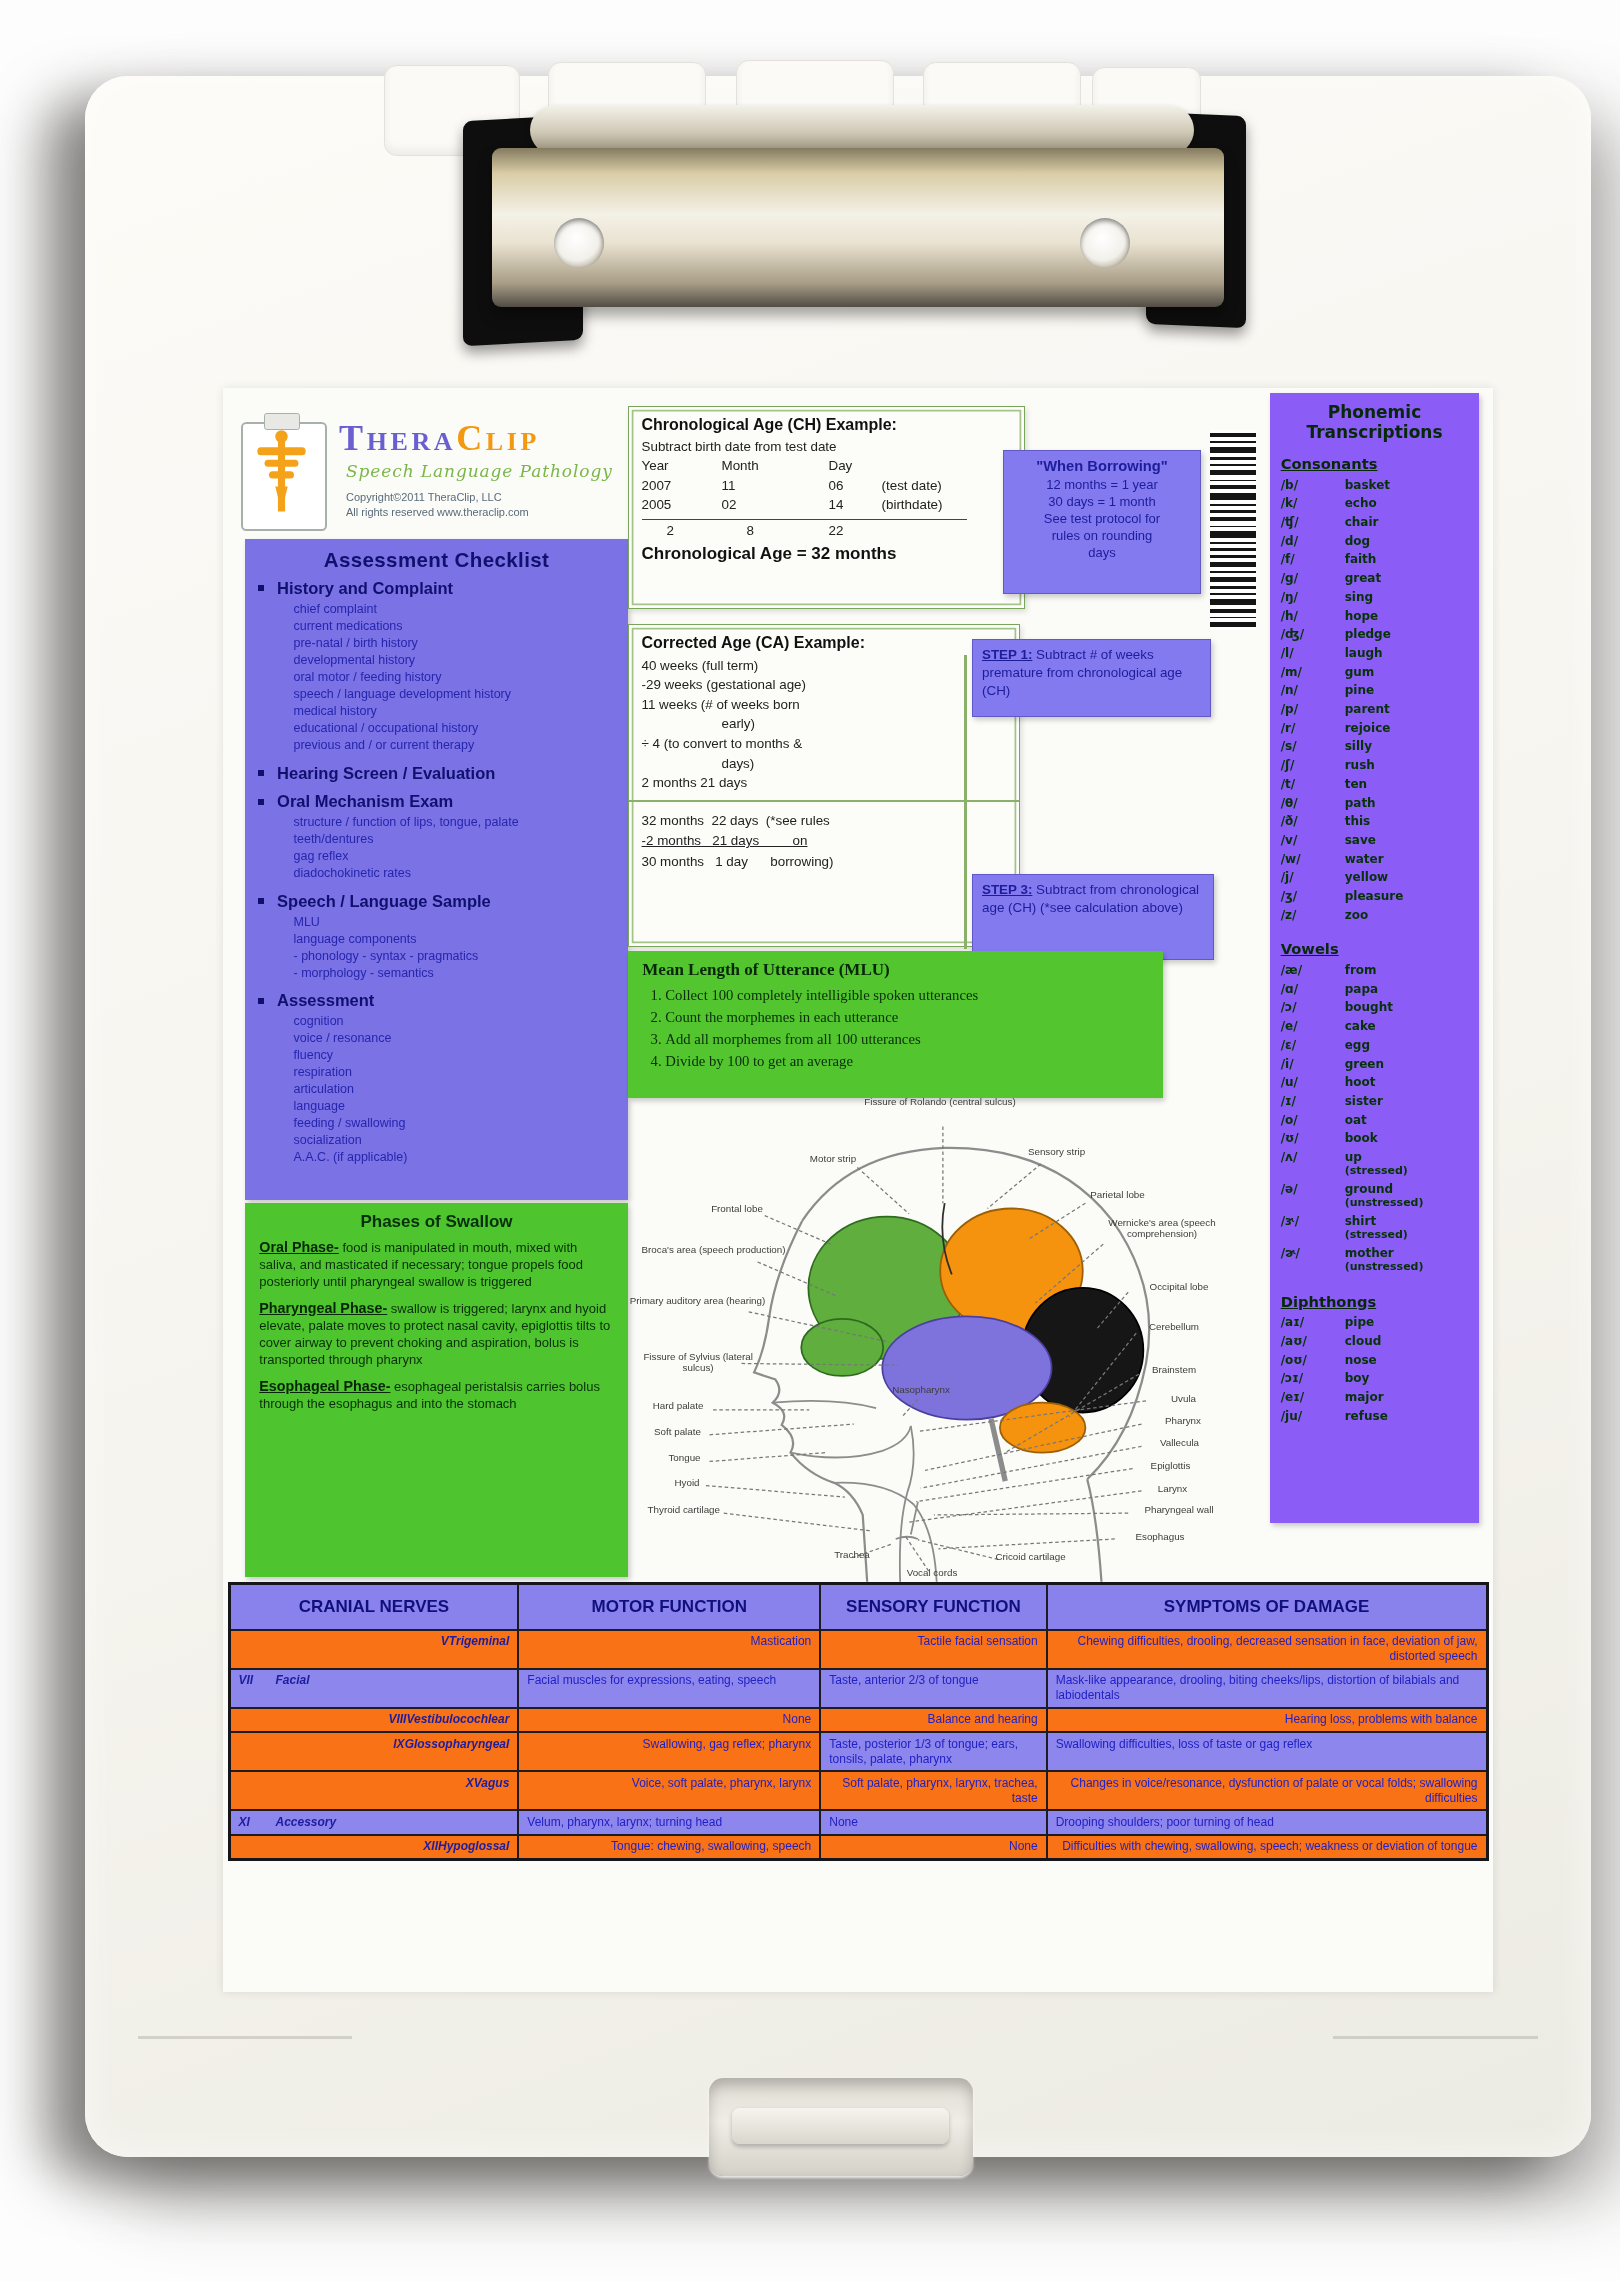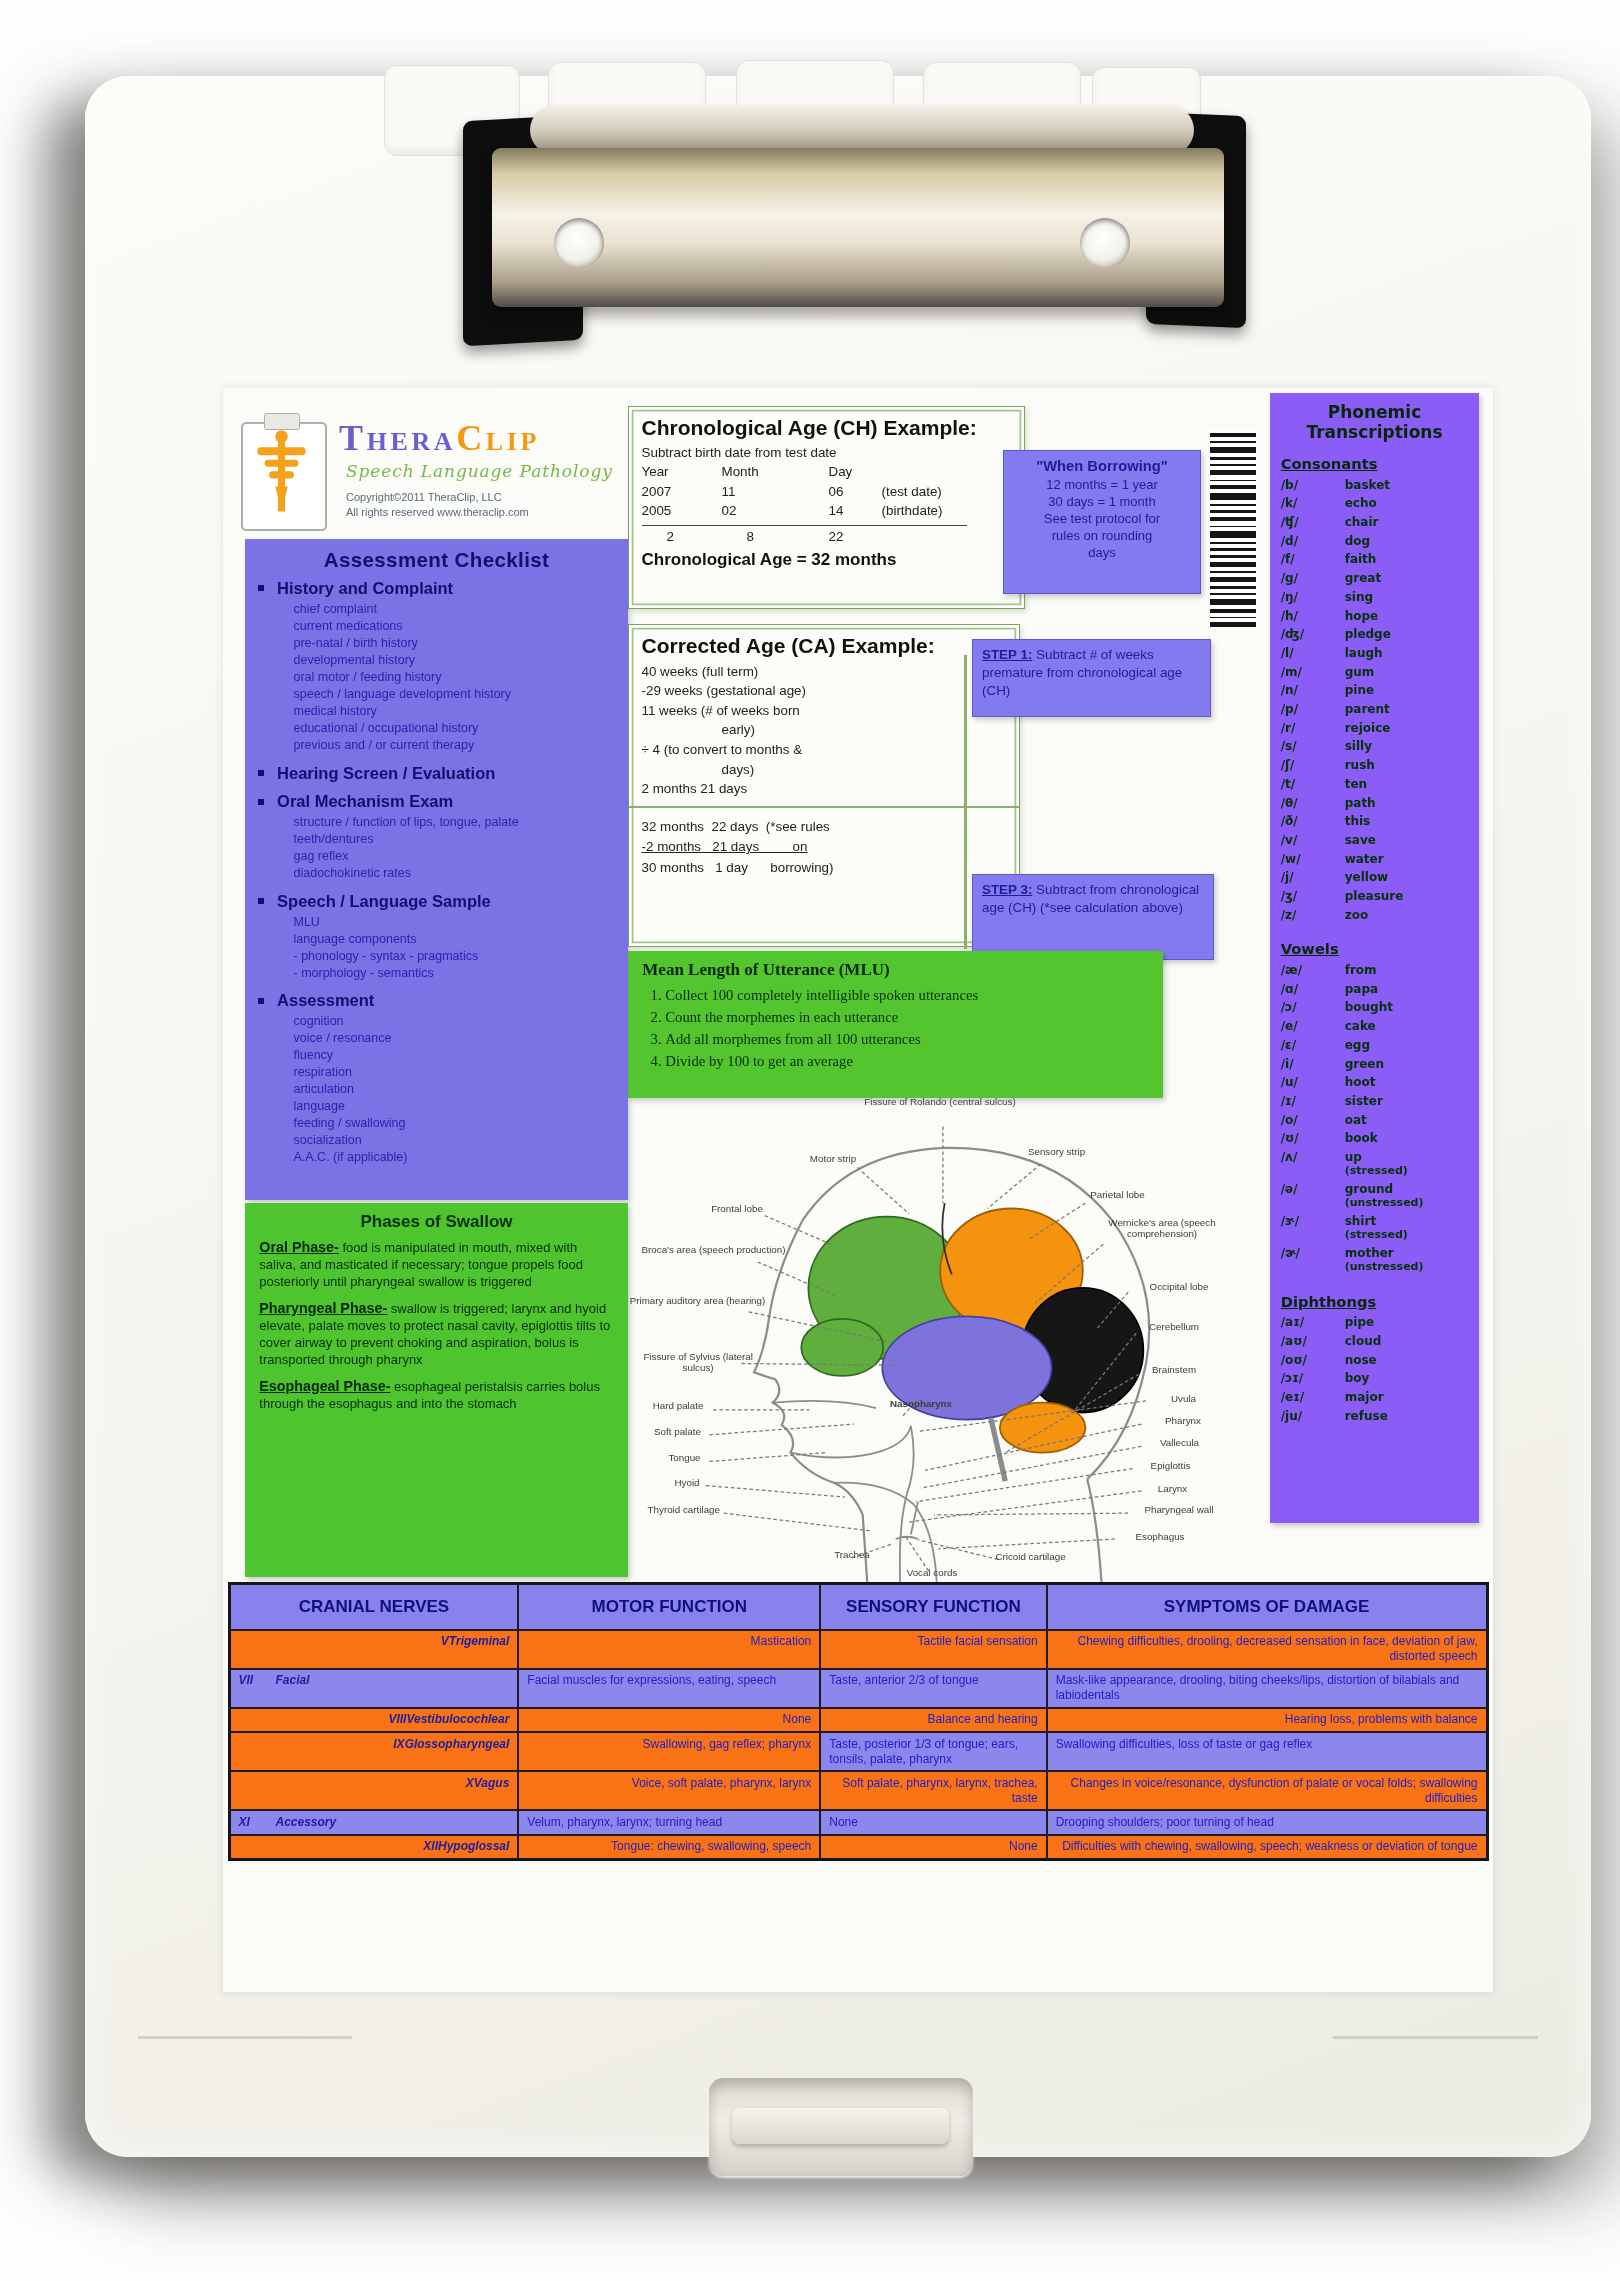--- a/index.html
+++ b/index.html
@@ -40,21 +40,21 @@
     padding:9px 12.5px 7.1px 12.5px;box-sizing:border-box;box-shadow:1.8px 2.7px 5.3px rgba(0,0,0,.2);}
   .cl-title{text-align:center;font-size:20.5px;font-weight:bold;color:#10106e;letter-spacing:0.4px;margin-bottom:7.1px;}
   .cl-section{margin-bottom:9.8px;}
   .cl-heading{font-size:16.5px;font-weight:bold;color:#10106e;padding-left:19.6px;position:relative;margin-bottom:2.7px;}
   .cl-heading .sq{position:absolute;left:0;top:6.2px;width:6.2px;height:6.2px;background:#10106e;}
   .cl-item{font-size:12.5px;color:#2626ac;line-height:17px;padding-left:36px;}
   
   .gbox{position:absolute;background:#fcfcf8;border:1.8px solid #7aa65c;
     box-shadow:inset 0 0 0 2.7px #ffffff,inset 0 0 0 4.5px #a3c487,1.8px 2.7px 5.3px rgba(0,0,0,.12);
     box-sizing:border-box;padding:9px 12.5px;}
-  .gbox h3{margin:0 0 3.6px 0;font-size:21px;color:#111;}
+  .gbox h3{margin:0 0 3.6px 0;font-size:16px;color:#111;}
   .gbox .body{font-size:13.4px;color:#222;line-height:18.7px;}
   .chron{left:405px;top:18px;width:397px;height:203px;}
   .chron-grid{display:grid;grid-template-columns:80px 107px 53px auto;font-size:13.4px;color:#222;line-height:19.6px;}
   .chron-rule{border-top:1.8px solid #444;margin:3.6px 0 1.8px 0;width:88%;}
   .chron-result{font-size:17px;font-weight:bold;color:#111;margin-top:2.7px;}
   .ca{left:405px;top:236px;width:392px;height:323px;padding:0;}
   .ca-top{padding:9px 12.5px 7.1px 12.5px;}
   .ca-bottom{border-top:2.7px solid #8ab06a;padding:9px 12.5px;}
   .ca .line{font-size:13.4px;color:#222;line-height:19.6px;}
   .ca .indent{padding-left:80px;}
@@ -343,21 +343,21 @@
           <div class="dlabel" style="left: 64px; top: 107px; width: 98px;">Frontal lobe</div>
           <div class="dlabel" style="left: 438px; top: 93px; width: 111px;">Parietal lobe</div>
           <div class="dlabel" style="left: 16px; top: 148px; width: 147px;">Broca's area (speech production)</div>
           <div class="dlabel" style="left: 450px; top: 121px; width: 176px;">Wernicke's area (speech comprehension)</div>
           <div class="dlabel" style="left: 4.5px; top: 199px; width: 138px;">Primary auditory area (hearing)</div>
           <div class="dlabel" style="left: 497px; top: 185px; width: 116px;">Occipital lobe</div>
           <div class="dlabel" style="left: 499px; top: 225px; width: 102px;">Cerebellum</div>
           <div class="dlabel" style="left: 7.1px; top: 255px; width: 134px;">Fissure of Sylvius (lateral sulcus)</div>
           <div class="dlabel" style="left: 501px; top: 268px; width: 98px;">Brainstem</div>
           <div class="dlabel" style="left: 7.1px; top: 304px; width: 94px;">Hard palate</div>
-          <div class="dlabel" style="left: 239px; top: 302px; width: 116px; font-weight: bold;">Nasopharynx</div>
+          <div class="dlabel" style="left: 239px; top: 288px; width: 116px;">Nasopharynx</div>
           <div class="dlabel" style="left: 524px; top: 297px; width: 71px;">Uvula</div>
           <div class="dlabel" style="left: 9px; top: 330px; width: 89px;">Soft palate</div>
           <div class="dlabel" style="left: 520px; top: 319px; width: 78px;">Pharynx</div>
           <div class="dlabel" style="left: 25px; top: 356px; width: 71px;">Tongue</div>
           <div class="dlabel" style="left: 513px; top: 341px; width: 85px;">Vallecula</div>
           <div class="dlabel" style="left: 34px; top: 381px; width: 58px;">Hyoid</div>
           <div class="dlabel" style="left: 502px; top: 364px; width: 89px;">Epiglottis</div>
           <div class="dlabel" style="left: 513px; top: 387px; width: 71px;">Larynx</div>
           <div class="dlabel" style="left: 1.8px; top: 408px; width: 116px;">Thyroid cartilage</div>
           <div class="dlabel" style="left: 495px; top: 408px; width: 120px;">Pharyngeal wall</div>

